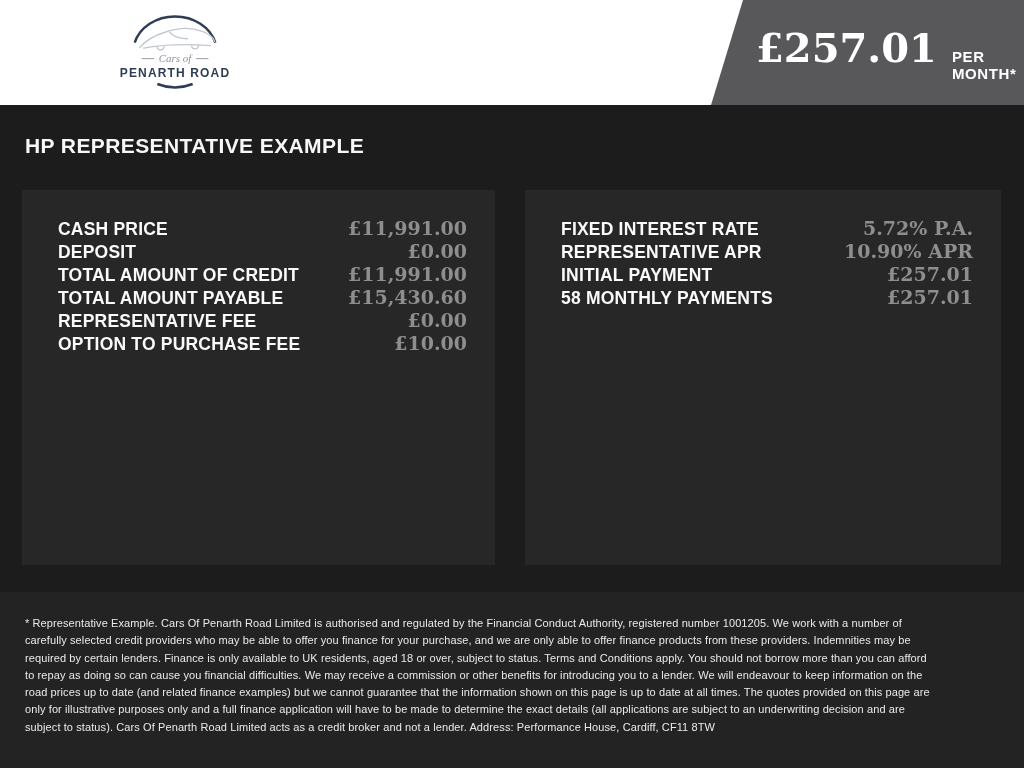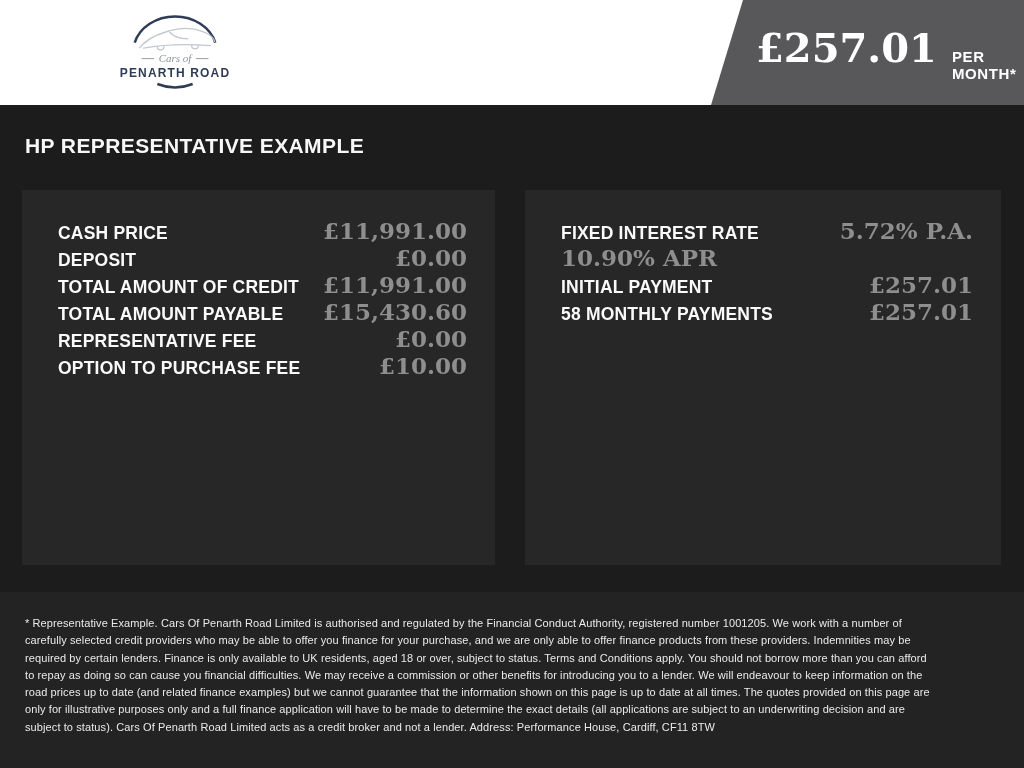--- a/index.html
+++ b/index.html
@@ -65,21 +65,21 @@
 
   .finance-row {
     display:flex; justify-content:space-between; align-items:baseline;
   }
   .finance-label {
     color:#fafafa; font-size:17.5px; font-weight:bold; letter-spacing:0.2px;
     white-space:nowrap;
   }
   .finance-value {
     font-family:"DejaVu Serif", serif; font-weight:bold;
-    color:#8e8e8e; font-size:23px; white-space:nowrap;
+    color:#8e8e8e; font-size:19px; white-space:nowrap;
   }
 
   
   .footer {
     position:absolute; left:0; top:592px; width:1024px; height:176px;
     background:#232323;
     padding:23px 90px 0 25px;
   }
   .disclaimer {
     color:#eaeaea; font-size:11px; line-height:17.3px; font-weight:normal;
@@ -145,20 +145,21 @@
     <span class="finance-value">£10.00</span>
   </div>
 </section>
 
 <section class="panel right">
   <div class="finance-row">
     <span class="finance-label">FIXED INTEREST RATE</span>
     <span class="finance-value">5.72% P.A.</span>
   </div>
   <div class="finance-row">
+    <span class="finance-label">REPRESENTATIVE APR</span>
     <span class="finance-value">10.90% APR</span>
   </div>
   <div class="finance-row">
     <span class="finance-label">INITIAL PAYMENT</span>
     <span class="finance-value">£257.01</span>
   </div>
   <div class="finance-row">
     <span class="finance-label">58 MONTHLY PAYMENTS</span>
     <span class="finance-value">£257.01</span>
   </div>

